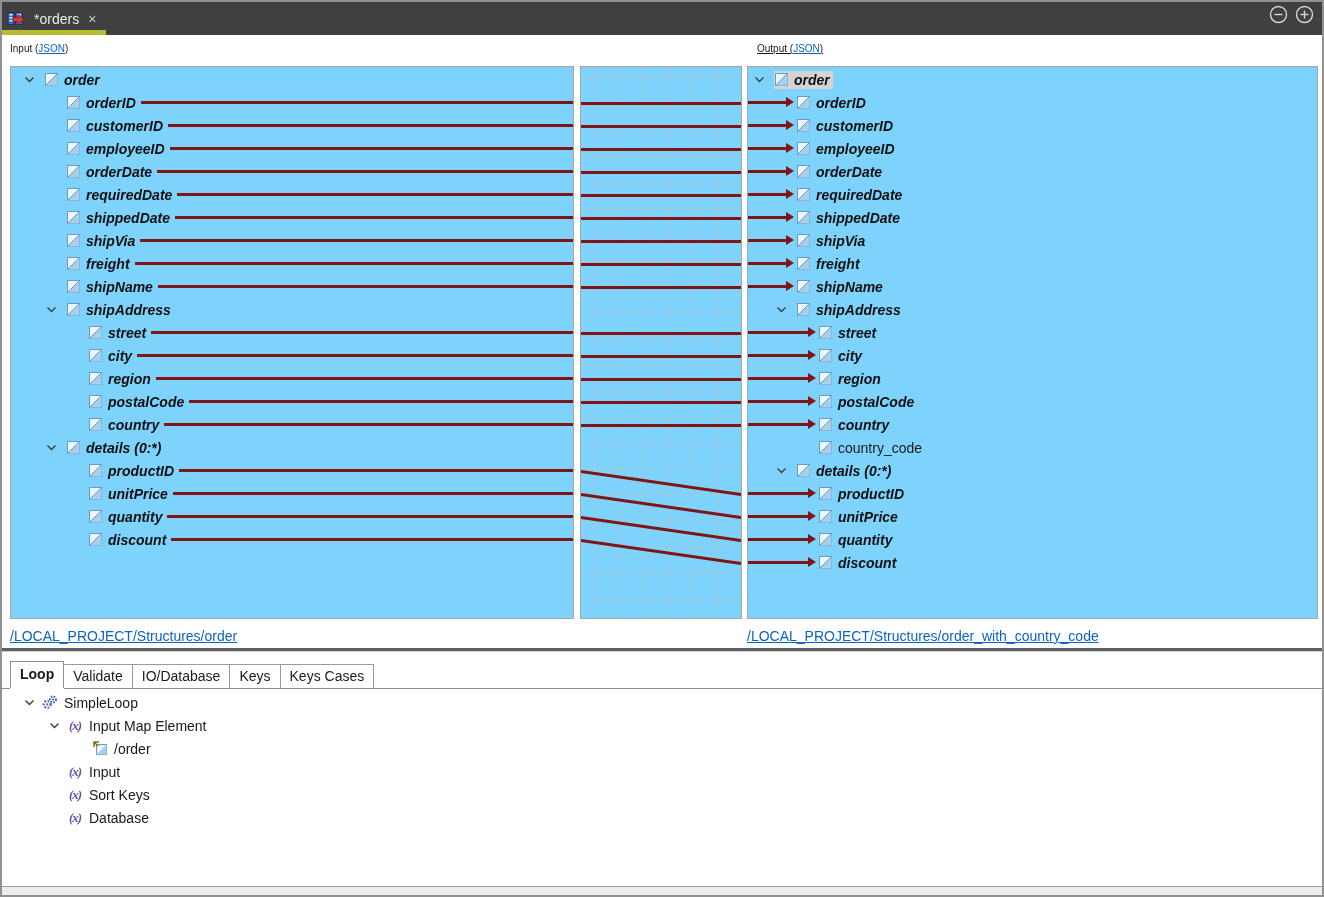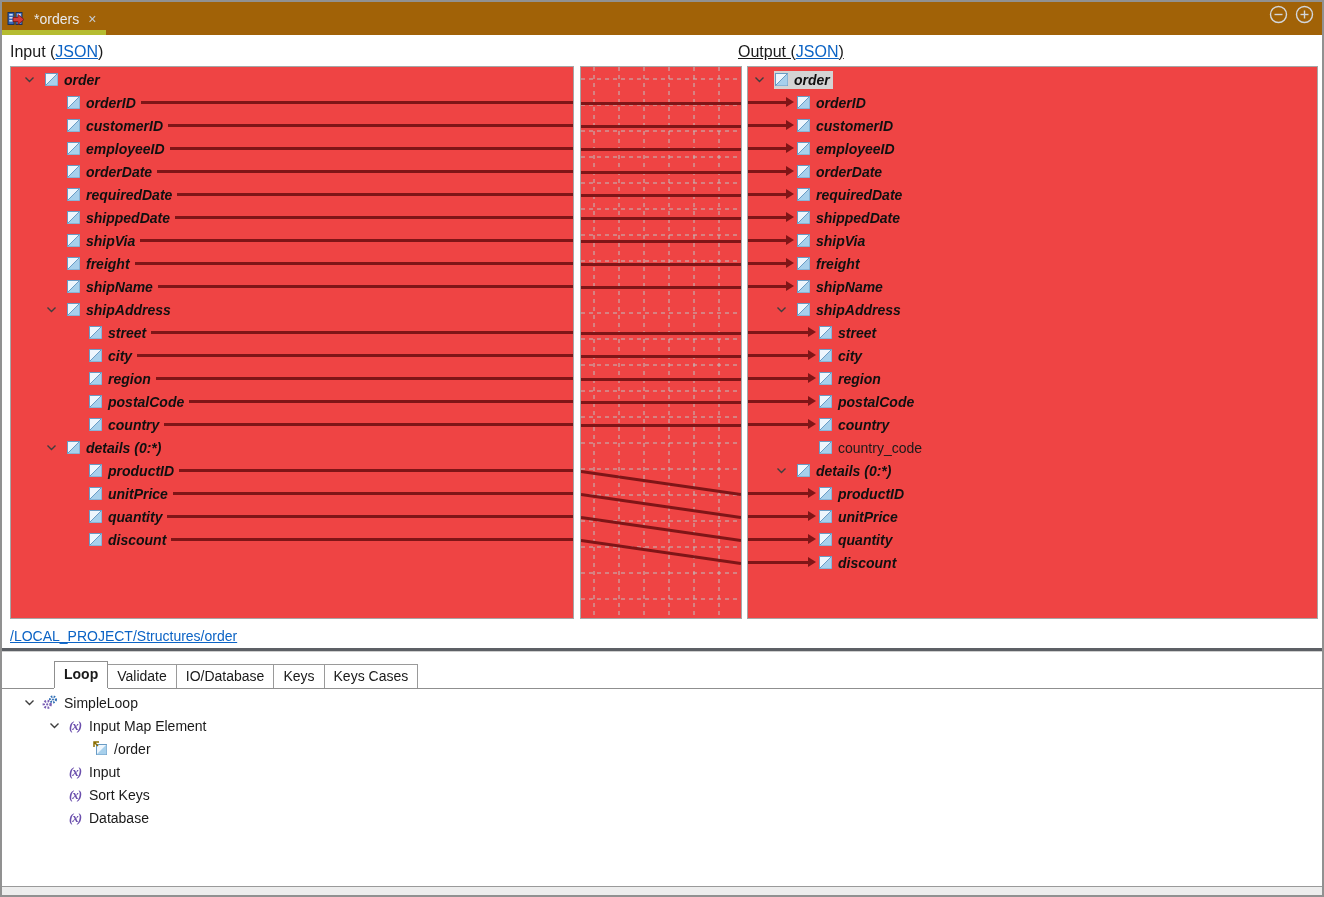--- a/index.html
+++ b/index.html
@@ -1,33 +1,33 @@
 <!DOCTYPE html>
 <html><head>
 <meta charset="utf-8">
 <style>
   html,body{margin:0;padding:0;background:#ffffff;font-family:"Liberation Sans",sans-serif;}
   .window{position:relative;width:1324px;height:897px;box-sizing:border-box;border:2px solid #919191;background:#fff;overflow:hidden;}
 
   
-  .tabbar{position:absolute;left:0;top:0;right:0;height:33px;background:#a16207;}
+  .tabbar{position:absolute;left:0;top:0;right:0;height:33px;background:#404040;}
   .doc-tab{position:absolute;left:0;top:0;width:104px;height:33px;display:flex;align-items:center;padding-left:5px;box-sizing:border-box;}
   .doc-tab .ticon{display:flex;margin-right:8px;}
   .doc-tab .ttitle{color:#e8ebef;font-size:14px;}
   .doc-tab .tclose{color:#c6ccd4;font-size:14px;margin-left:9px;cursor:pointer;}
   .tab-underline{position:absolute;left:0;bottom:0;width:104px;height:5px;background:#b5bc31;}
   .winbtns{position:absolute;right:8px;top:3px;display:flex;gap:7px;}
   .winbtns svg{display:block;}
 
   
-  .sec-label{position:absolute;top:41px;font-size:16px;color:#1a1a1a;}
+  .sec-label{position:absolute;top:41px;font-size:10px;color:#1a1a1a;}
   .sec-label a, .flink{color:#0b63c5;text-decoration:underline;cursor:pointer;}
 
   
-  .panel{position:absolute;top:64px;height:553px;box-sizing:border-box;border:1px solid #a6a6a6;background:#ef4444;}
+  .panel{position:absolute;top:64px;height:553px;box-sizing:border-box;border:1px solid #a6a6a6;background:#7dd3fc;}
   #panel-left{left:8px;width:564px;}
   #panel-mid{left:578px;width:162px;}
   #panel-right{left:745px;width:571px;}
   .rows{position:absolute;left:0;top:0;right:0;bottom:0;padding-top:1px;overflow:hidden;}
 
   .trow{position:relative;height:23px;display:flex;align-items:center;box-sizing:border-box;}
   .chev{flex:0 0 20px;display:flex;align-items:center;}
   .nodebox{display:flex;align-items:center;padding:1px 3px 1px 1px;}
   .nodebox.selected{background:#d4d4d4;}
   .nicon{display:flex;margin-right:6px;}
@@ -42,21 +42,21 @@
   .flink{position:absolute;top:626px;font-size:14px;}
   #flink-left{left:8px;}
   #flink-right{left:745px;}
 
   
   .splitter{position:absolute;left:0;right:0;top:646px;height:3px;background:#5d6065;border-bottom:1px solid #cfcfcf;}
 
   
   .btabs{position:absolute;left:0;right:0;top:660px;height:27px;display:flex;align-items:flex-end;padding-left:8px;box-sizing:border-box;border-bottom:1px solid #8f8f8f;}
   .btab{height:23px;line-height:22px;padding:0 9px;border:1px solid #9a9a9a;border-bottom:none;background:#fff;font-size:14px;color:#1a1a1a;margin-right:-1px;white-space:nowrap;}
-  .btab.active{font-weight:700;height:26px;line-height:25px;position:relative;z-index:2;border-color:#8f8f8f;box-shadow:0 1px 0 0 #fff;margin-left:44px;}
+  .btab.active{font-weight:700;height:26px;line-height:25px;position:relative;z-index:2;border-color:#8f8f8f;box-shadow:0 1px 0 0 #fff;}
 
   
   .btree{position:absolute;left:12px;top:689px;right:0;}
   .brow{position:relative;height:23px;display:flex;align-items:center;}
   .brow .blbl{font-size:14px;color:#1a1a1a;white-space:nowrap;}
   .bicon{display:flex;margin-right:6px;align-items:center;justify-content:center;min-width:16px;}
   .fx{color:#6b4fad;font:italic 700 13px "Liberation Serif",serif;letter-spacing:-1px;}
 
   
   .statusbar{position:absolute;left:0;right:0;bottom:0;height:8px;background:#ededed;border-top:1px solid #9a9a9a;}
@@ -95,21 +95,21 @@
         <svg width="19" height="19" viewBox="0 0 19 19">
             <circle cx="9.5" cy="9.5" r="8" fill="none" stroke="#d2d6dc" stroke-width="1.4"></circle>
             <line x1="5.5" y1="9.5" x2="13.5" y2="9.5" stroke="#d2d6dc" stroke-width="1.4"></line>
             <line x1="9.5" y1="5.5" x2="9.5" y2="13.5" stroke="#d2d6dc" stroke-width="1.4"></line>
           </svg>
       </span>
     </div>
   </div>
 
   <div class="sec-label" style="left:8px;"><span>Input (</span><a>JSON</a><span>)</span></div>
-  <div class="sec-label" style="left:736px;text-decoration:underline;"><span>Output (</span><a>JSON</a><span>)</span></div>
+  <div class="sec-label" style="left:755px;text-decoration:underline;"><span>Output (</span><a>JSON</a><span>)</span></div>
 
   <div class="panel" id="panel-left">
       <div class="rows" id="left-rows">
         <div class="trow" style="padding-left: 13px;">
           <span class="chev">
             <svg width="11" height="7" viewBox="0 0 11 7">
               <polyline points="1.5,1.5 5.5,5.5 9.5,1.5" fill="none" stroke="#3e3e3e" stroke-width="1.4"></polyline>
             </svg>
           </span>
           <span class="nodebox">
@@ -775,20 +775,21 @@
                 <line x1="0.5" y1="12.5" x2="12.5" y2="0.5" stroke="#699bc4" stroke-width="1"></line>
               </svg>
             </span>
             <span class="lbl">discount</span>
           </span>
         </div>
       </div>
     </div>
 
   <a class="flink" id="flink-left">/LOCAL_PROJECT/Structures/order</a>
+  <a class="flink" id="flink-right">/LOCAL_PROJECT/Structures/order_with_country_code</a>
 
   <div class="splitter"></div>
 
   <div class="btabs" id="btabs">
       <div class="btab active">Loop</div>
       <div class="btab">Validate</div>
       <div class="btab">IO/Database</div>
       <div class="btab">Keys</div>
       <div class="btab">Keys Cases</div>
     </div>

